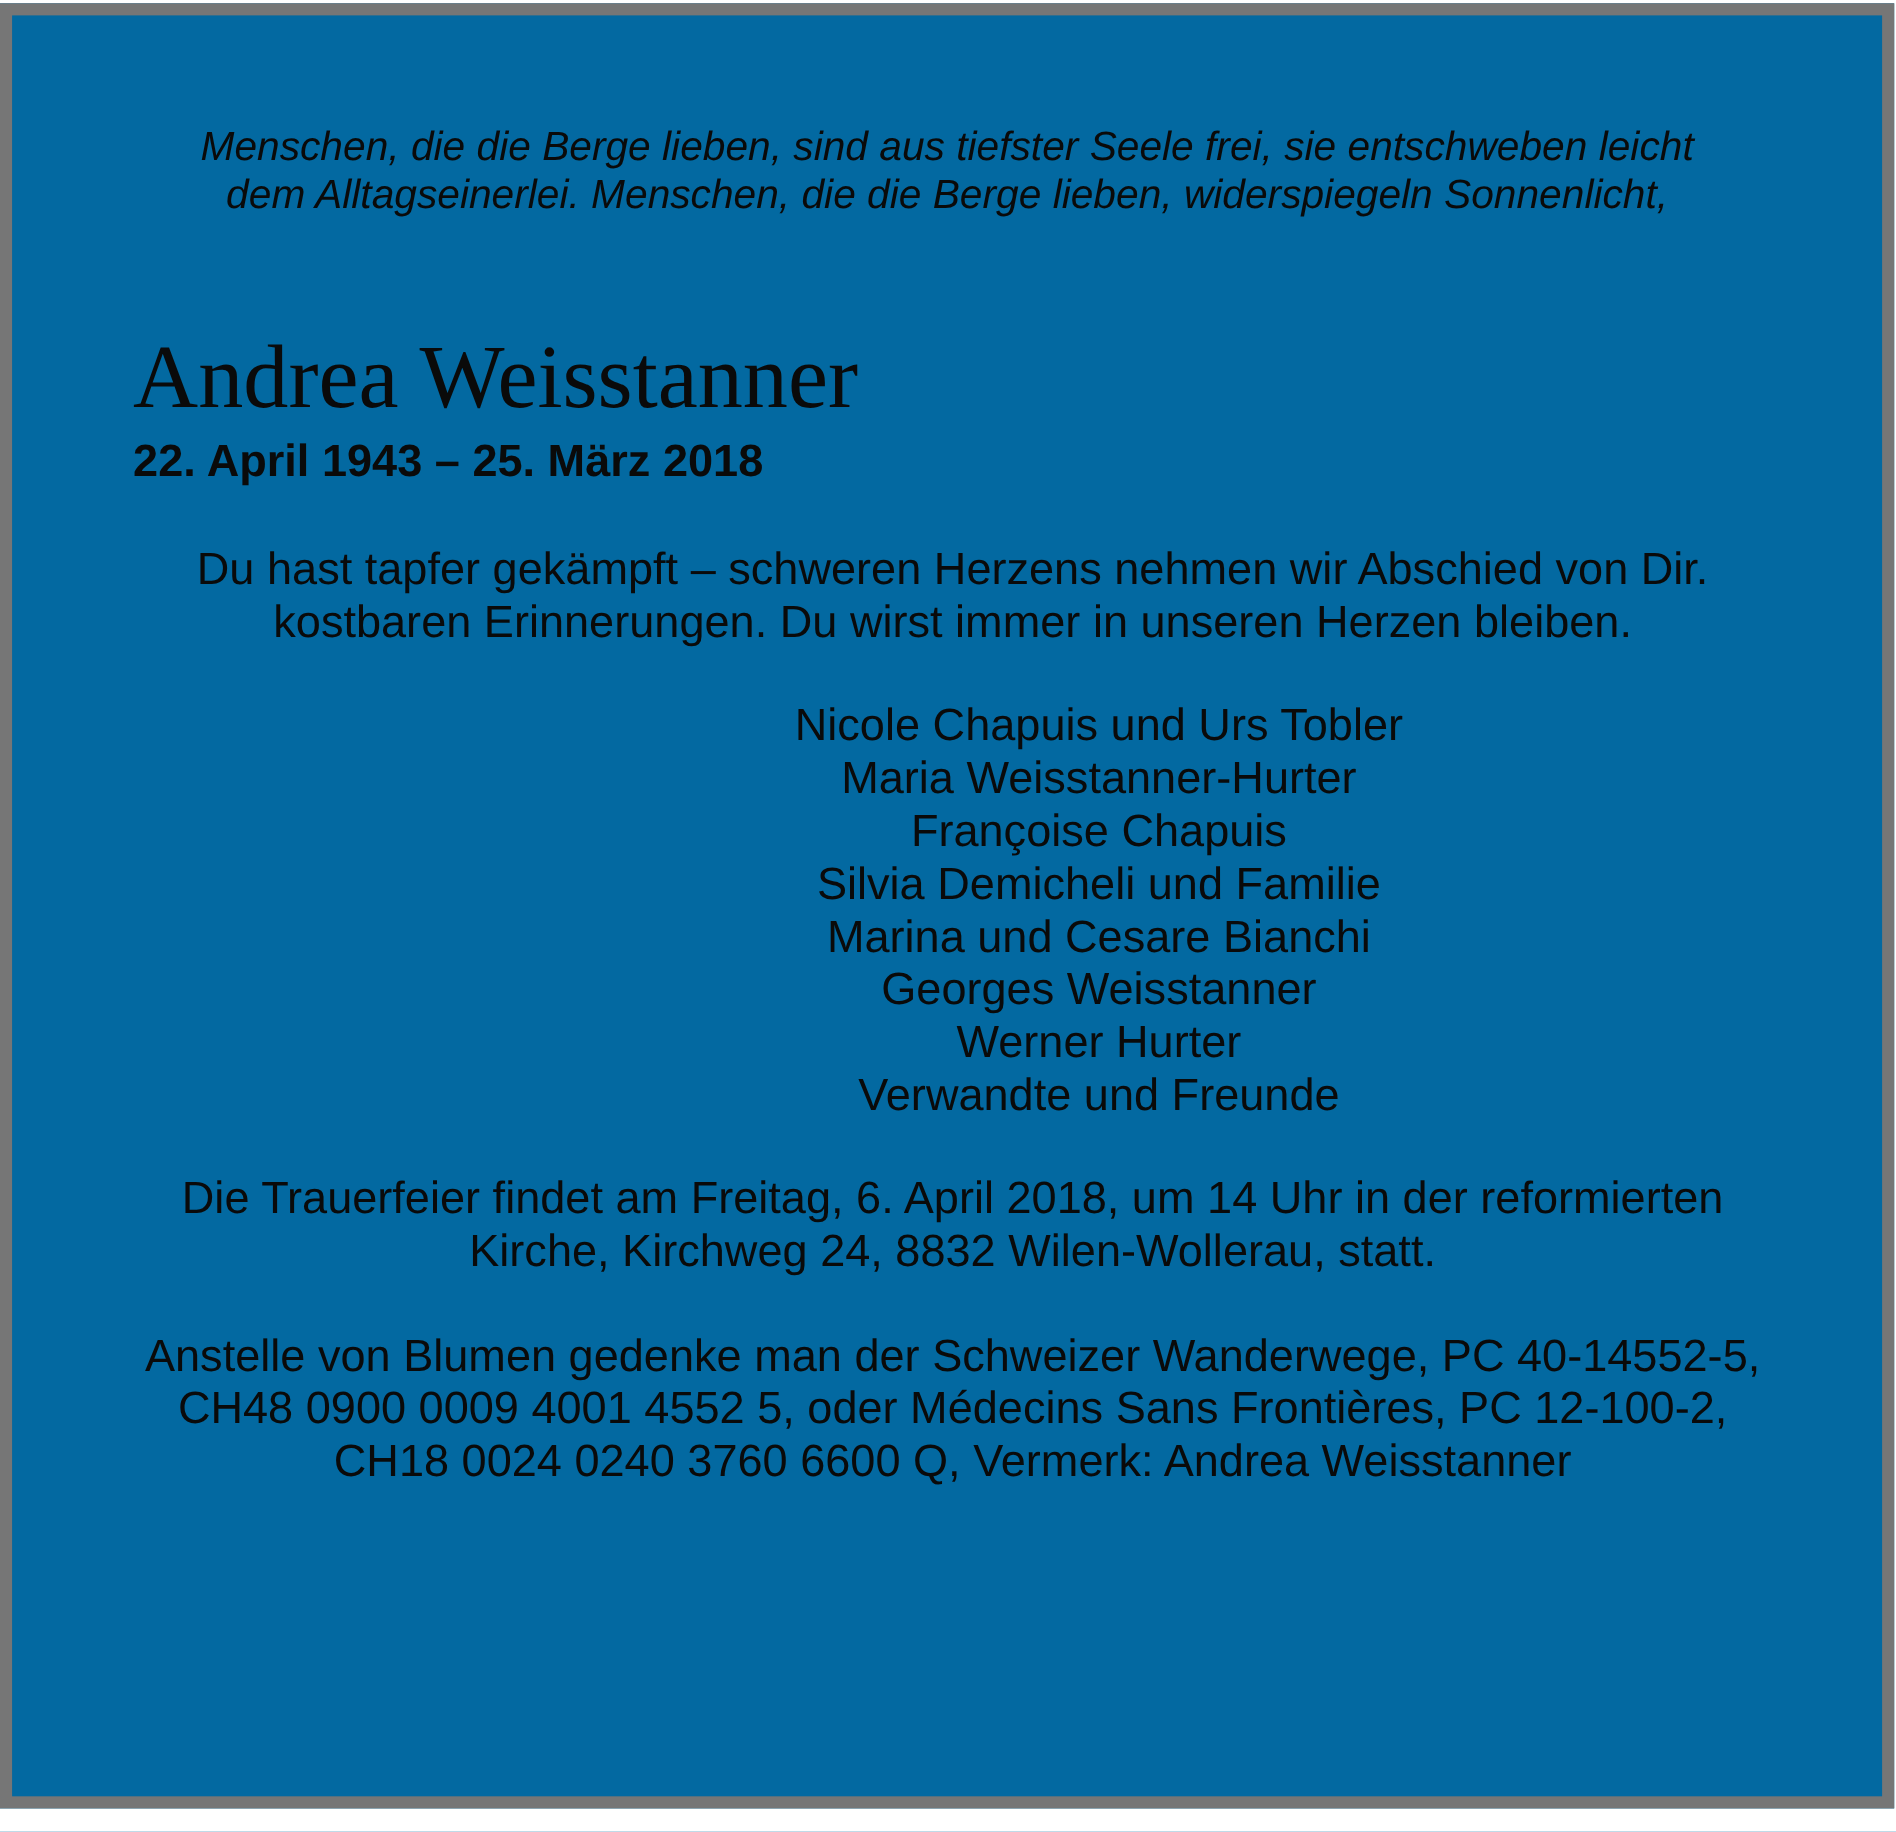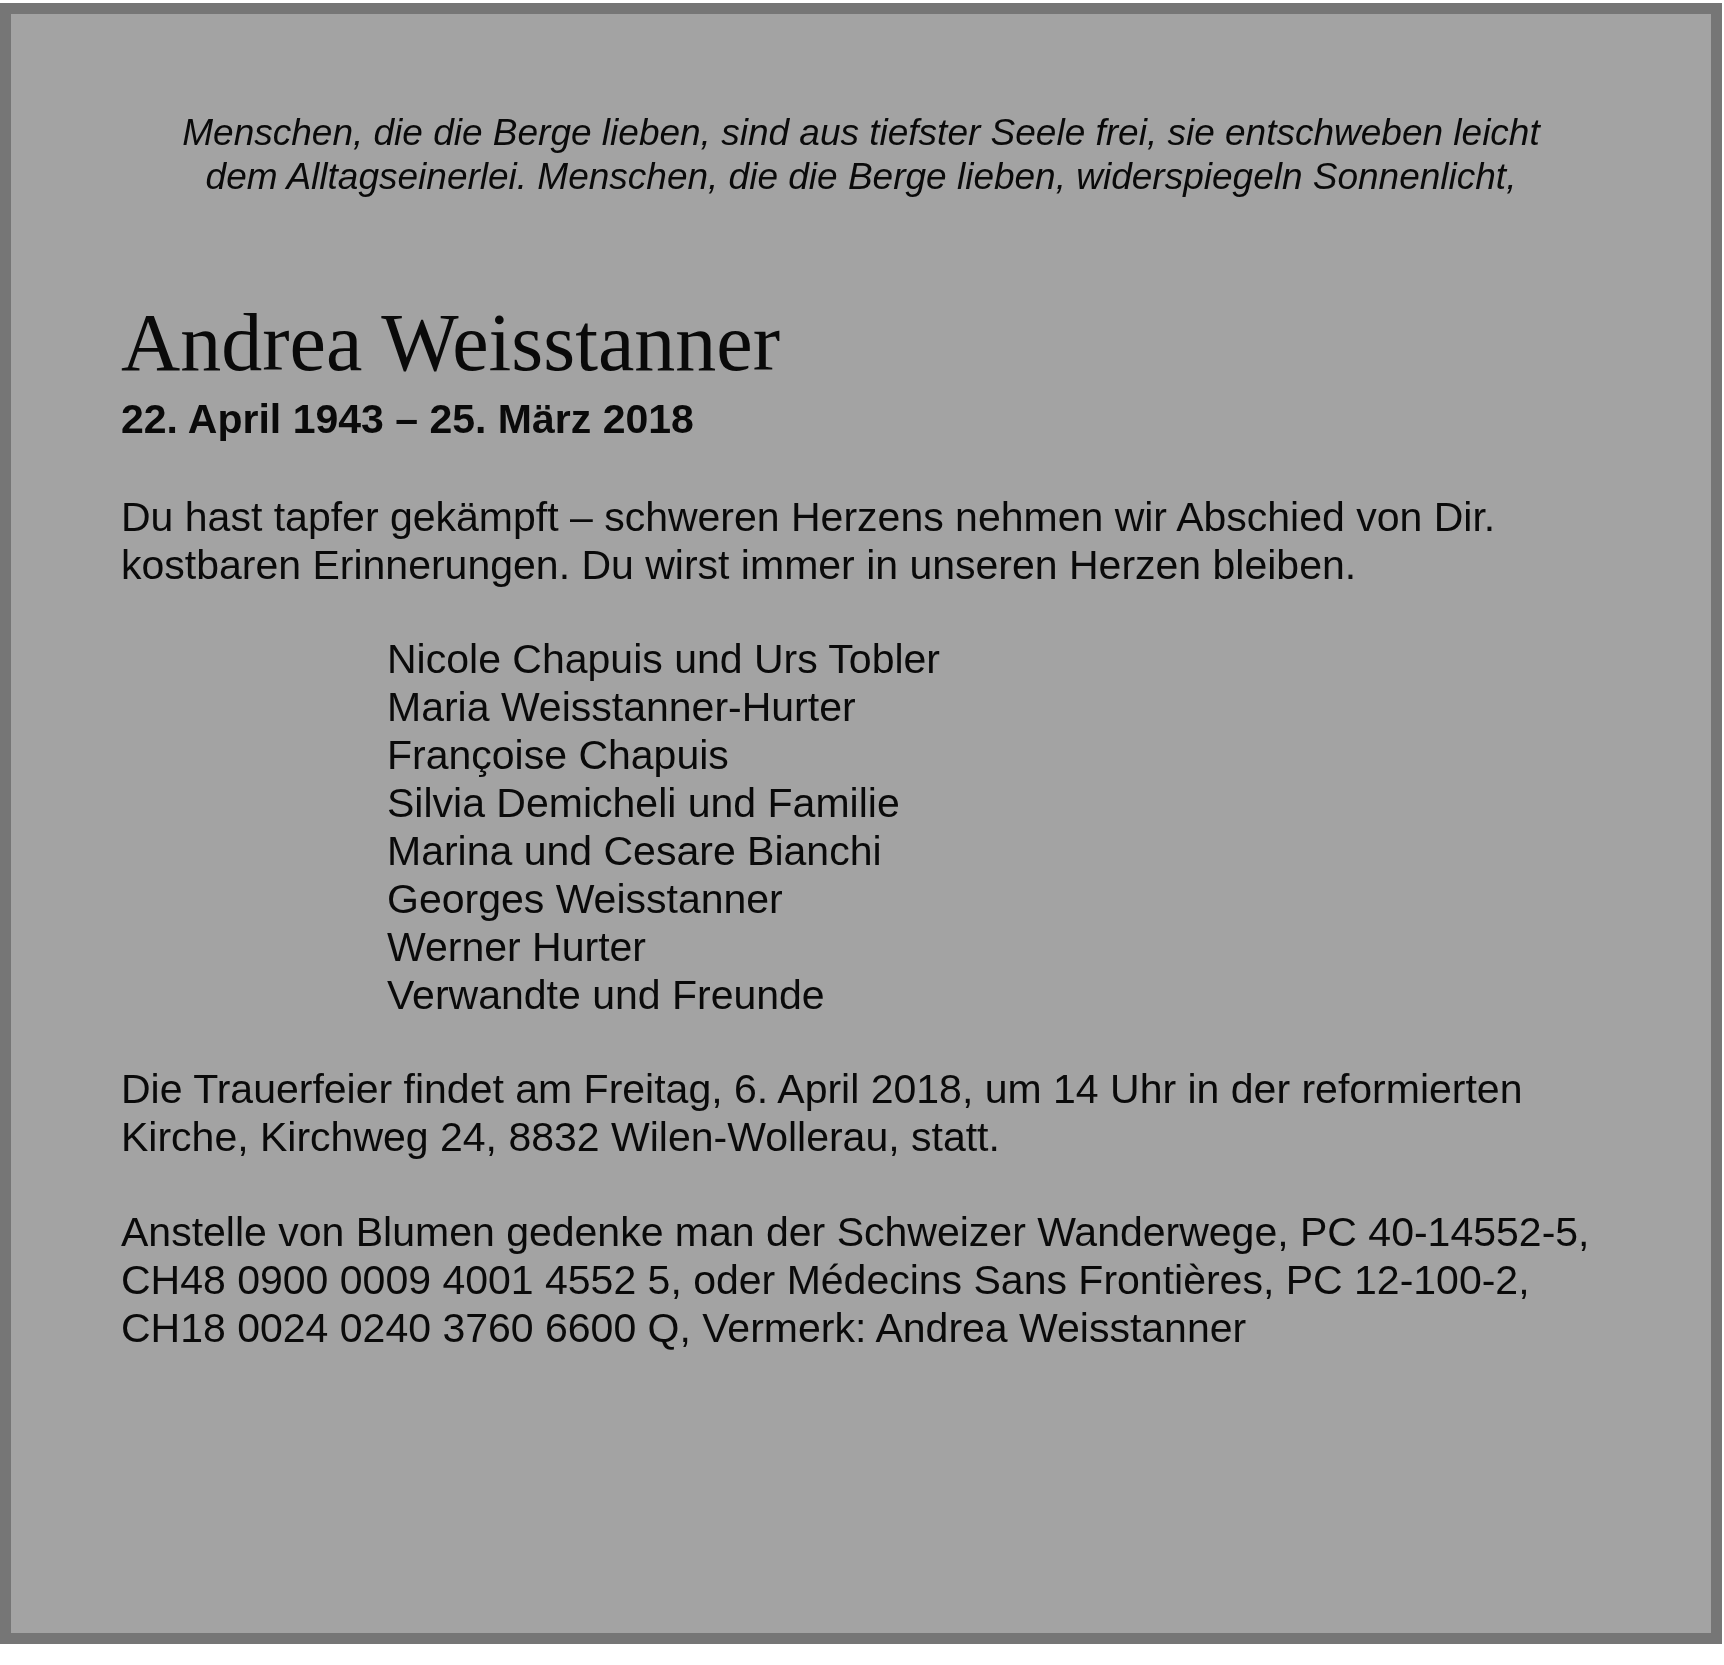--- a/index.html
+++ b/index.html
@@ -15,21 +15,21 @@
     font-family: "Liberation Sans", sans-serif;
     color: #0a0a0a;
   }
   .notice-frame {
     position: absolute;
     top: 3px;
     left: 0;
     right: 2px;
     bottom: 21px;
     border: 11px solid #767676;
-    background: #a3a3a3;
+    background: #0369a1;
     box-sizing: border-box;
     padding: 0 100px;
   }
   .epigraph {
     margin-top: 97px;
     font-size: 37px;
     font-style: italic;
     line-height: 44px;
     text-align: center;
     white-space: nowrap;
@@ -46,20 +46,21 @@
     margin: 11px 0 0 10px;
     font-size: 41px;
     line-height: 48px;
     font-weight: bold;
   }
   .body-par {
     font-size: 41px;
     line-height: 48px;
     margin-left: 10px;
     white-space: nowrap;
+    text-align: center;
   }
   .farewell   { margin-top: 50px; }
   .mourners   { margin-top: 46px; padding-left: 266px; }
   .service    { margin-top: 46px; }
   .donations  { margin-top: 47px; }
   .address    { margin-top: 48px; }
 </style>
 </head>
 <body>
 

